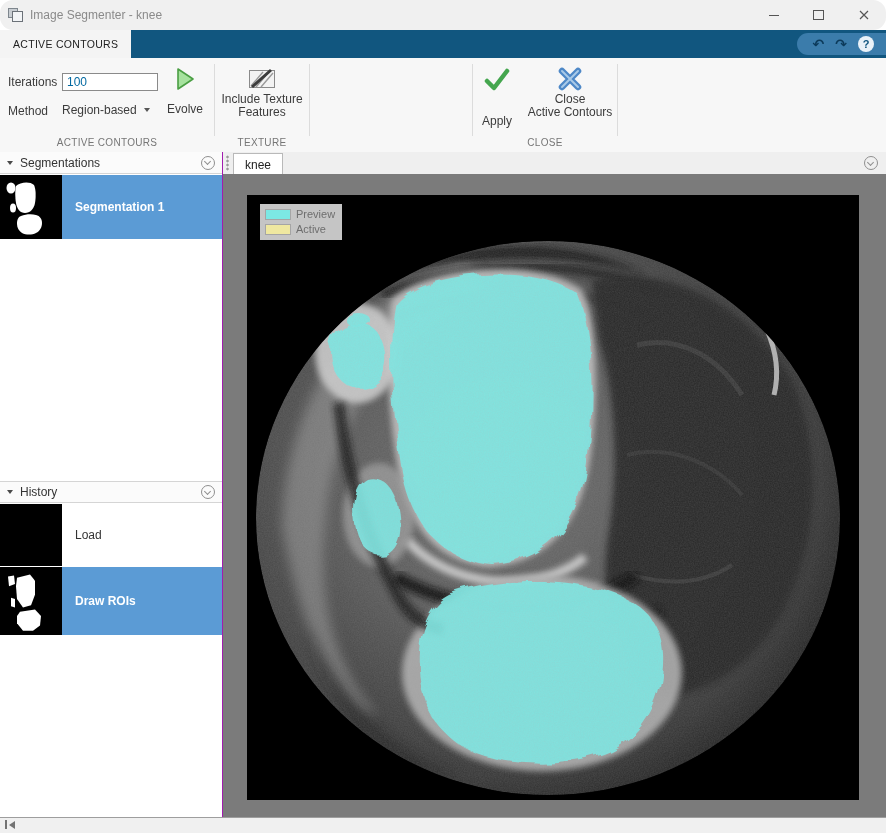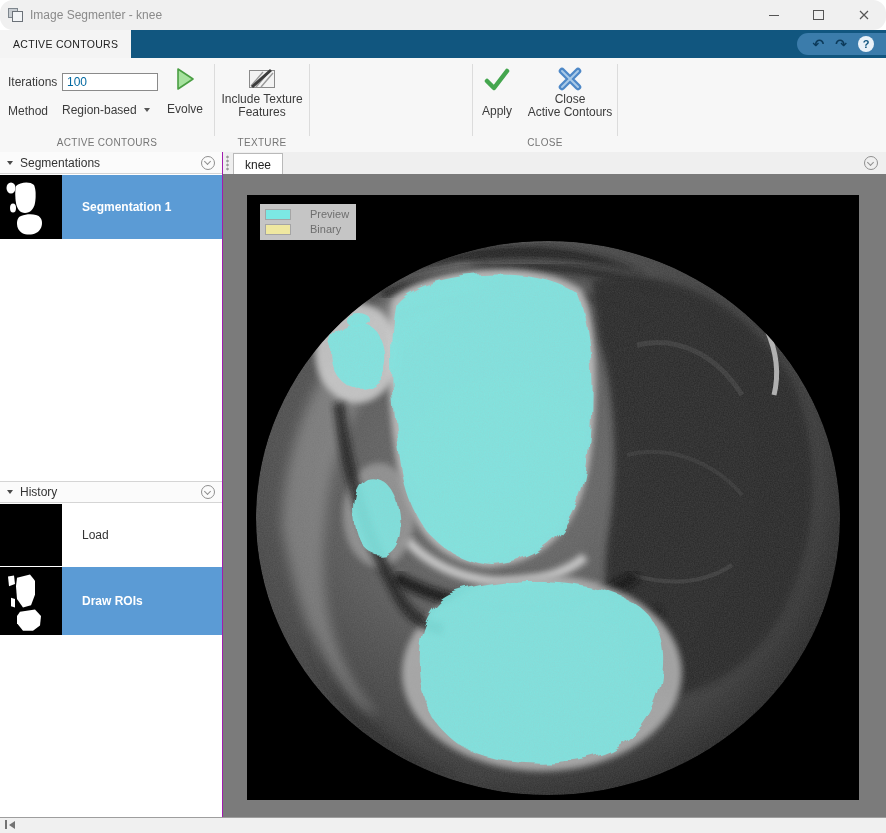--- a/index.html
+++ b/index.html
@@ -53,40 +53,40 @@
   .texture-btn .bl:first-of-type{margin-top:8px;}
   .opacity-lbl{position:absolute;left:8px;top:13px;width:96px;text-align:center;font-size:12px;color:#3c3c3c;}
   .slider{position:absolute;left:10px;top:38px;width:92px;height:15px;}
   .slider .track{position:absolute;left:0;right:0;top:6px;height:3px;background:#b9b9b9;
                  border-radius:2px;box-shadow:0 1px 0 #e9e9e9;}
   .slider .thumb{position:absolute;left:54px;top:0;width:11px;height:14px;background:#ededed;
                  border:1px solid #8a8a8a;clip-path:polygon(0 0,100% 0,100% 58%,50% 100%,0 58%);}
   .showbin{position:absolute;left:112px;top:7px;width:48px;}
   .showbin .bl:first-of-type{margin-top:8px;}
   .apply{position:absolute;left:0;top:7px;width:48px;}
-  .apply .bl{margin-top:12px;}
+  .apply .bl{margin-top:22px;}
   .closeac{position:absolute;left:50px;top:7px;width:94px;}
   .closeac .bl:first-of-type{margin-top:8px;}
 
   
   .sidebar{position:absolute;left:0;top:152px;width:222px;bottom:15px;background:#fff;
            border-right:4px solid #a21caf;}
   .panel-header{position:absolute;left:0;right:0;height:22px;background:#fbfbfb;
                 border-bottom:1px solid #d5d5d5;display:flex;align-items:center;
                 font-size:12px;color:#333;gap:7px;padding:0 7px;box-sizing:border-box;}
   .ph-seg{top:0;} .ph-hist{top:329px;border-top:1px solid #d5d5d5;}
   .chev{width:0;height:0;border-left:3.5px solid transparent;border-right:3.5px solid transparent;
         border-top:4.5px solid #4a4a4a;}
   .panel-circle{margin-left:auto;width:12px;height:12px;border:1px solid #8f8f8f;border-radius:50%;
                 position:relative;flex:none;}
   .panel-circle::after{content:'';position:absolute;left:3px;top:2.5px;width:4px;height:4px;
                 border-right:1.5px solid #8f8f8f;border-bottom:1.5px solid #8f8f8f;transform:rotate(45deg);}
   .side-item{position:absolute;left:0;right:0;display:flex;align-items:center;}
   .side-item .thumb{flex:none;display:block;}
-  .side-item .item-label{margin-left:20px;font-size:12px;}
+  .side-item .item-label{margin-left:13px;font-size:12px;}
   .sel{background:#5b9bd5;}
   .sel .item-label{color:#fff;font-weight:bold;}
   .unsel .item-label{color:#333;}
   .it-seg{top:23px;height:64px;}
   .it-load{top:352px;height:62px;background:#fff;}
   .it-draw{top:415px;height:68px;}
 
   
   .main{position:absolute;left:223px;top:152px;right:0;bottom:15px;}
   .doc-tabbar{position:absolute;top:0;left:0;right:0;height:22px;background:#efefef;
@@ -95,21 +95,21 @@
              background-image:radial-gradient(#9a9a9a 1px,transparent 1.2px);background-size:3px 4px;}
   .doc-tab{position:absolute;left:10px;top:1px;bottom:-1px;width:48px;background:#fff;
            border:1px solid #b9b9b9;border-bottom:none;display:flex;align-items:center;
            justify-content:center;font-size:12px;color:#222;}
   .pc-right{position:absolute;right:8px;top:4px;margin-left:0;}
   .canvas{position:absolute;top:22px;left:0;right:0;bottom:0;background:#7b7b7b;}
   .mri{position:absolute;left:24px;top:21px;width:612px;height:605px;background:#000;}
   .mri svg.mri-svg{position:absolute;inset:0;width:100%;height:100%;}
   .legend{position:absolute;left:13px;top:9px;background:rgba(246,246,246,.8);
           padding:4px 7px 5px 5px;display:flex;flex-direction:column;gap:3px;}
-  .legend-row{display:flex;align-items:center;gap:19px;}
+  .legend-row{display:flex;align-items:center;gap:5px;}
   .swatch{width:26px;height:11px;border:1px solid #a5a5a5;box-sizing:border-box;}
   .sw-preview{background:#7ce8e4;} .sw-applied{background:#efe8a0;}
   .legend-label{font-size:11px;color:#6e6e6e;}
 
   
   .statusbar{position:absolute;left:0;right:0;bottom:0;height:15px;background:#f0f0f0;
              border-top:1px solid #9e9e9e;}
   .collapse-ctl{position:absolute;left:5px;top:2px;display:flex;align-items:center;}
   .cbar{width:2px;height:9px;background:#737373;display:inline-block;}
   .ctri{width:0;height:0;border-top:4.5px solid transparent;border-bottom:4.5px solid transparent;
@@ -350,21 +350,21 @@
           </g>
         </svg>
 
         <div class="legend">
           <div class="legend-row">
             <span class="swatch sw-preview"></span>
             <span class="legend-label">Preview</span>
           </div>
           <div class="legend-row">
             <span class="swatch sw-applied"></span>
-            <span class="legend-label">Binary</span>
+            <span class="legend-label">Active</span>
           </div>
         </div>
 
       </div>
     </div>
   </div>
 
   <div class="statusbar">
     <div class="collapse-ctl">
       <i class="cbar"></i>

